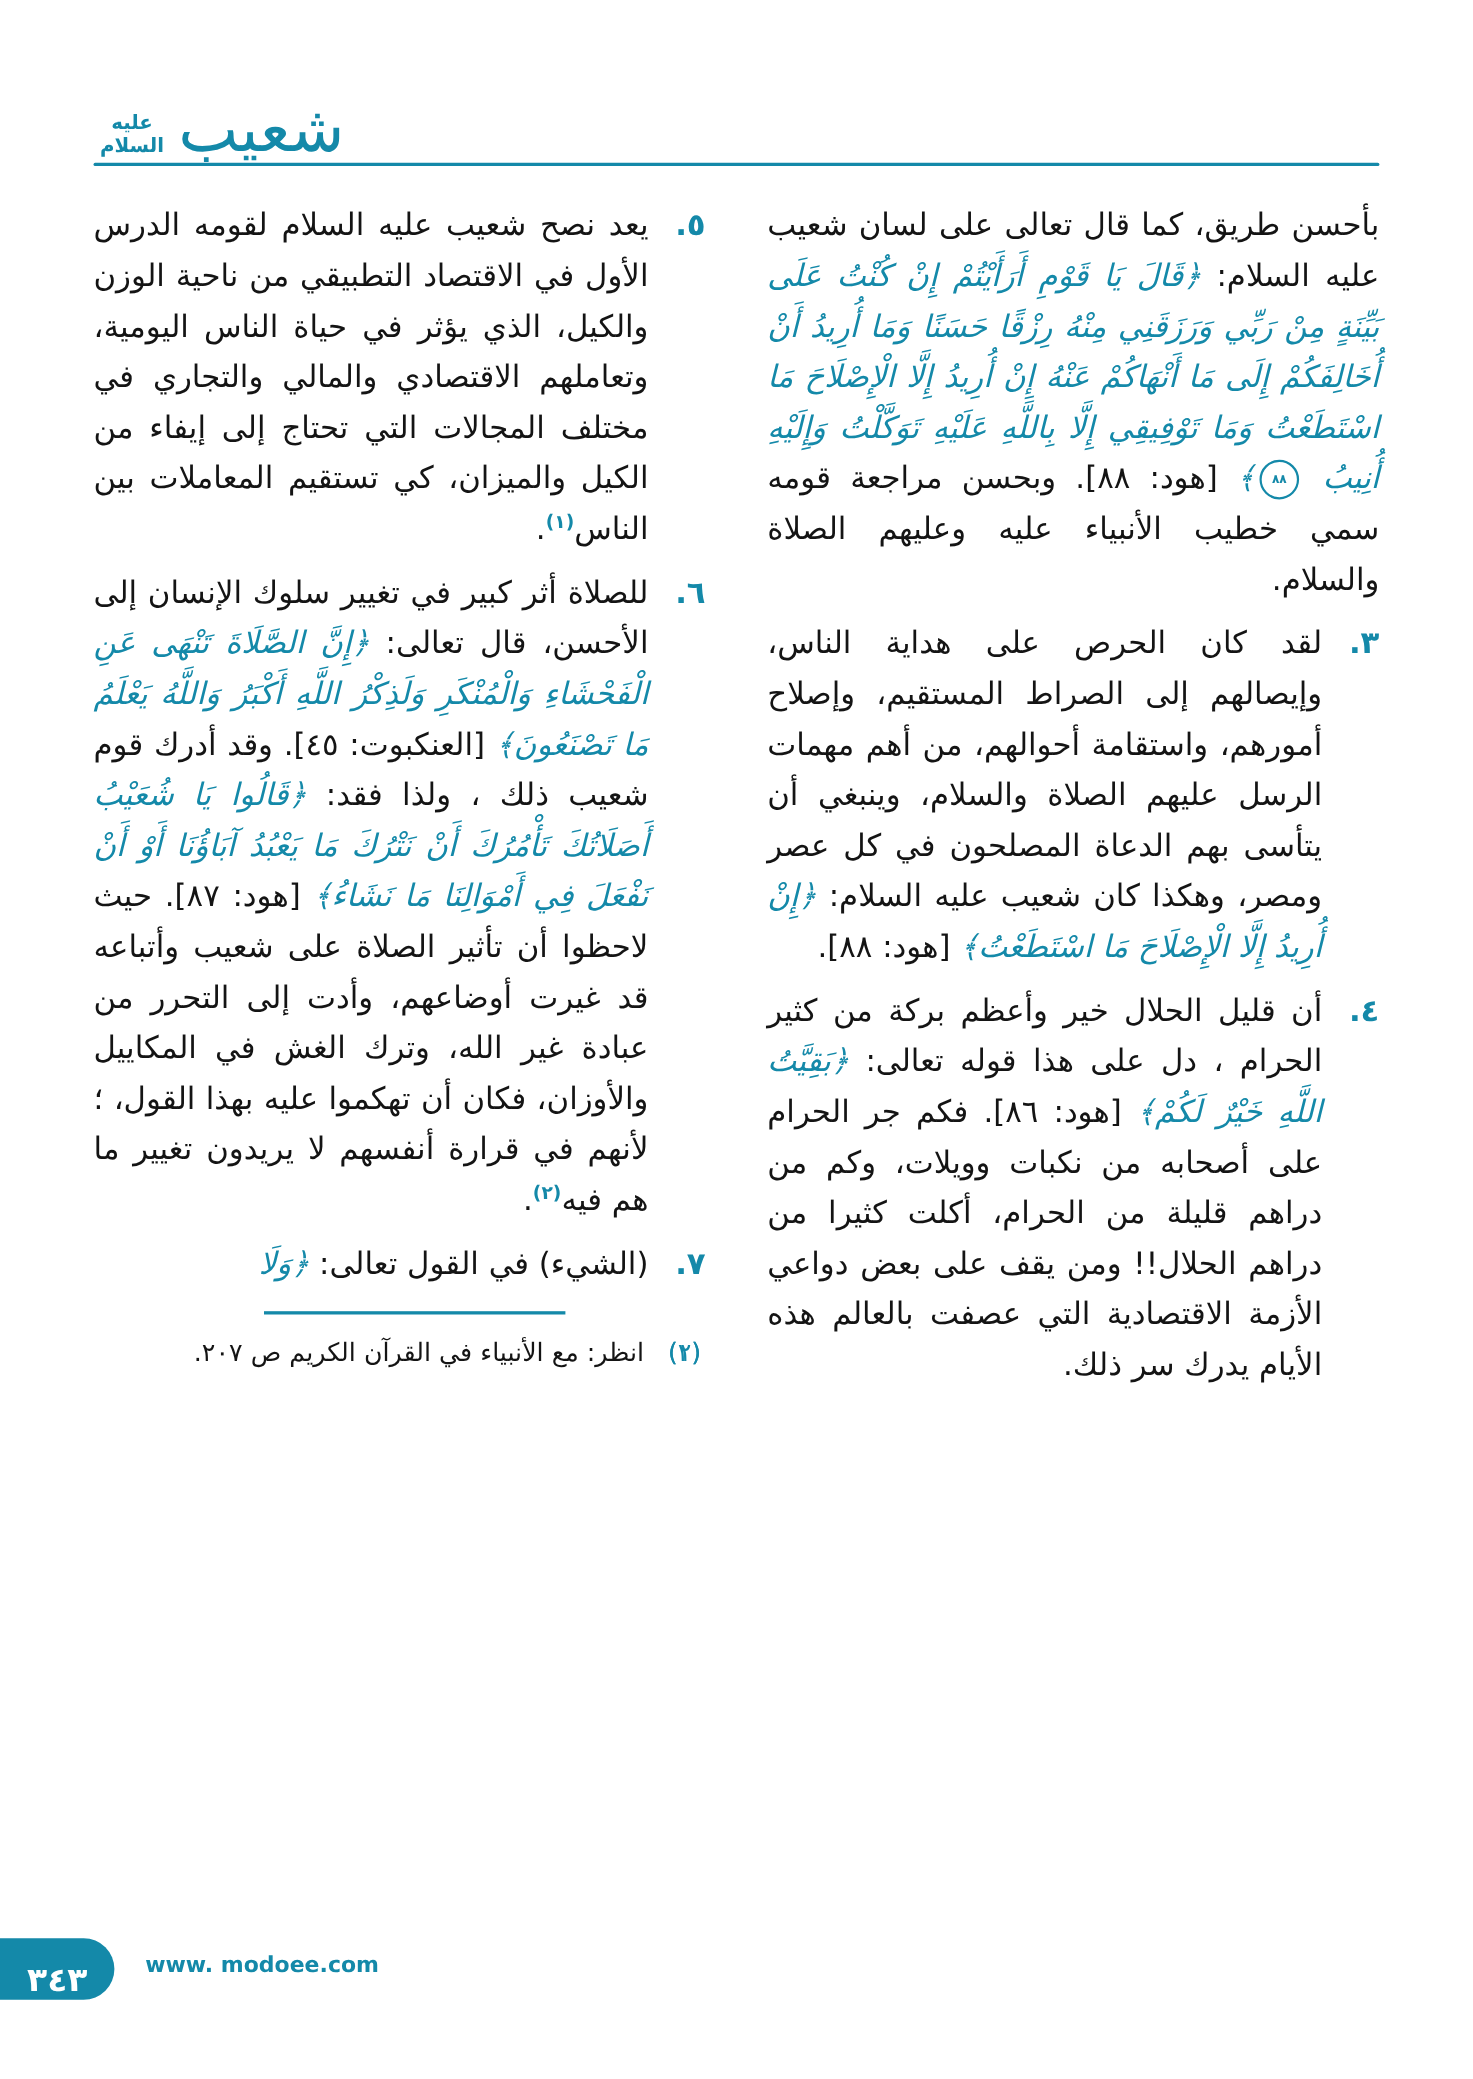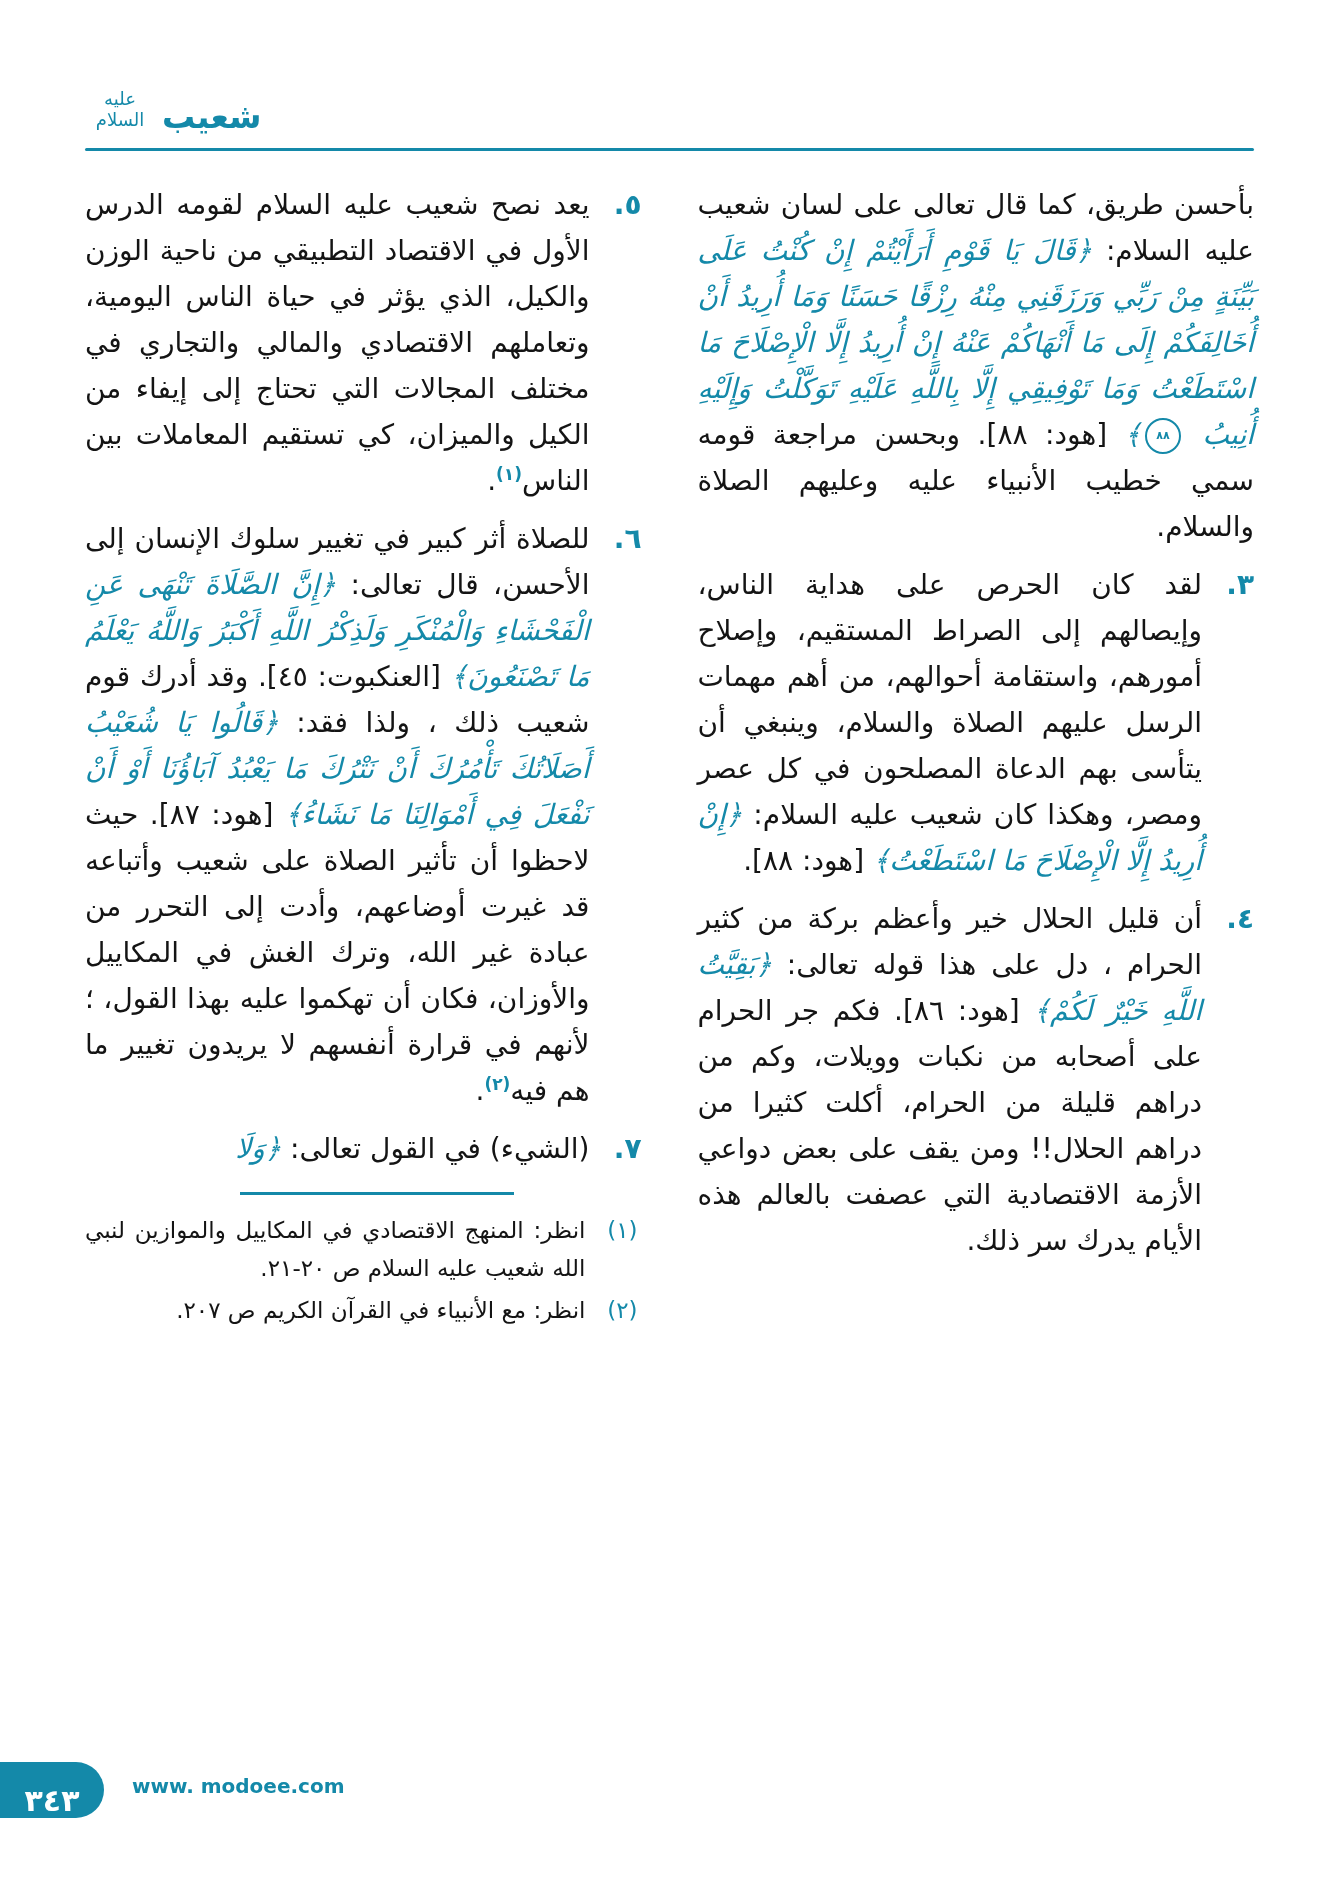--- a/index.html
+++ b/index.html
@@ -12,23 +12,23 @@
     font-family: "DejaVu Sans", "Liberation Sans", sans-serif;
     color: var(--ink);
   }
 
   
   .header-title {
     position: absolute; top: 88px; left: 88px;
     display: flex; align-items: flex-end; gap: 10px;
     color: var(--accent);
   }
-  .title-name { font-size: 33px; font-weight: bold; line-height: 1; }
+  .title-name { font-size: 58px; font-weight: normal; line-height: 1; }
   .title-honorific {
-    font-size: 18px; font-weight: normal; line-height: 21px;
+    font-size: 18px; font-weight: bold; line-height: 21px;
     display: inline-block; width: 64px; text-align: center;
     padding-bottom: 3px;
   }
   .header-rule {
     position: absolute; top: 148px; left: 85px;
     width: 1169px; height: 3px;
     background: var(--accent); border-radius: 2px;
   }
 
   
@@ -111,21 +111,21 @@
       </section>
 
     <section class="column">
       <div>
           <div class="para has-marker"><span class="marker">٥.</span><span class="run-n">يعد نصح شعيب عليه السلام لقومه الدرس الأول في الاقتصاد التطبيقي من ناحية الوزن والكيل، الذي يؤثر في حياة الناس اليومية، وتعاملهم الاقتصادي والمالي والتجاري في مختلف المجالات التي تحتاج إلى إيفاء من الكيل والميزان، كي تستقيم المعاملات بين الناس</span><span class="run-sup">(١)</span><span class="run-n">.</span></div>
           <div class="para has-marker"><span class="marker">٦.</span><span class="run-n">للصلاة أثر كبير في تغيير سلوك الإنسان إلى الأحسن، قال تعالى: </span><span class="run-q">﴿إِنَّ الصَّلَاةَ تَنْهَى عَنِ الْفَحْشَاءِ وَالْمُنْكَرِ وَلَذِكْرُ اللَّهِ أَكْبَرُ وَاللَّهُ يَعْلَمُ مَا تَصْنَعُونَ﴾</span><span class="run-n"> [العنكبوت: ٤٥]. وقد أدرك قوم شعيب ذلك ، ولذا فقد: </span><span class="run-q">﴿قَالُوا يَا شُعَيْبُ أَصَلَاتُكَ تَأْمُرُكَ أَنْ نَتْرُكَ مَا يَعْبُدُ آبَاؤُنَا أَوْ أَنْ نَفْعَلَ فِي أَمْوَالِنَا مَا نَشَاءُ﴾</span><span class="run-n"> [هود: ٨٧]. حيث لاحظوا أن تأثير الصلاة على شعيب وأتباعه قد غيرت أوضاعهم، وأدت إلى التحرر من عبادة غير الله، وترك الغش في المكاييل والأوزان، فكان أن تهكموا عليه بهذا القول، ؛لأنهم في قرارة أنفسهم لا يريدون تغيير ما هم فيه</span><span class="run-sup">(٢)</span><span class="run-n">.</span></div>
           <div class="para has-marker"><span class="marker">٧.</span><span class="run-n">(الشيء) في القول تعالى: </span><span class="run-q">﴿وَلَا</span></div>
         </div>
       <div class="fn-sep"></div>
       <div class="footnotes">
-          <div class="fn-item"><span class="fn-marker">(١)</span><span>انظر: المنهج الاقتصادي في المكاييل والموازين لنبي الله شعيب عليه السلام ص ٢٠-٢١.</span></div>
+          <div class="fn-item"><span class="fn-marker">(١)</span></div>
           <div class="fn-item"><span class="fn-marker">(٢)</span><span>انظر: مع الأنبياء في القرآن الكريم ص ٢٠٧.</span></div>
         </div>
     </section>
   </main>
 
   <div class="page-badge">
     <span>٣٤٣</span>
   </div>
   <div class="site-url">www. modoee.com</div>
 

